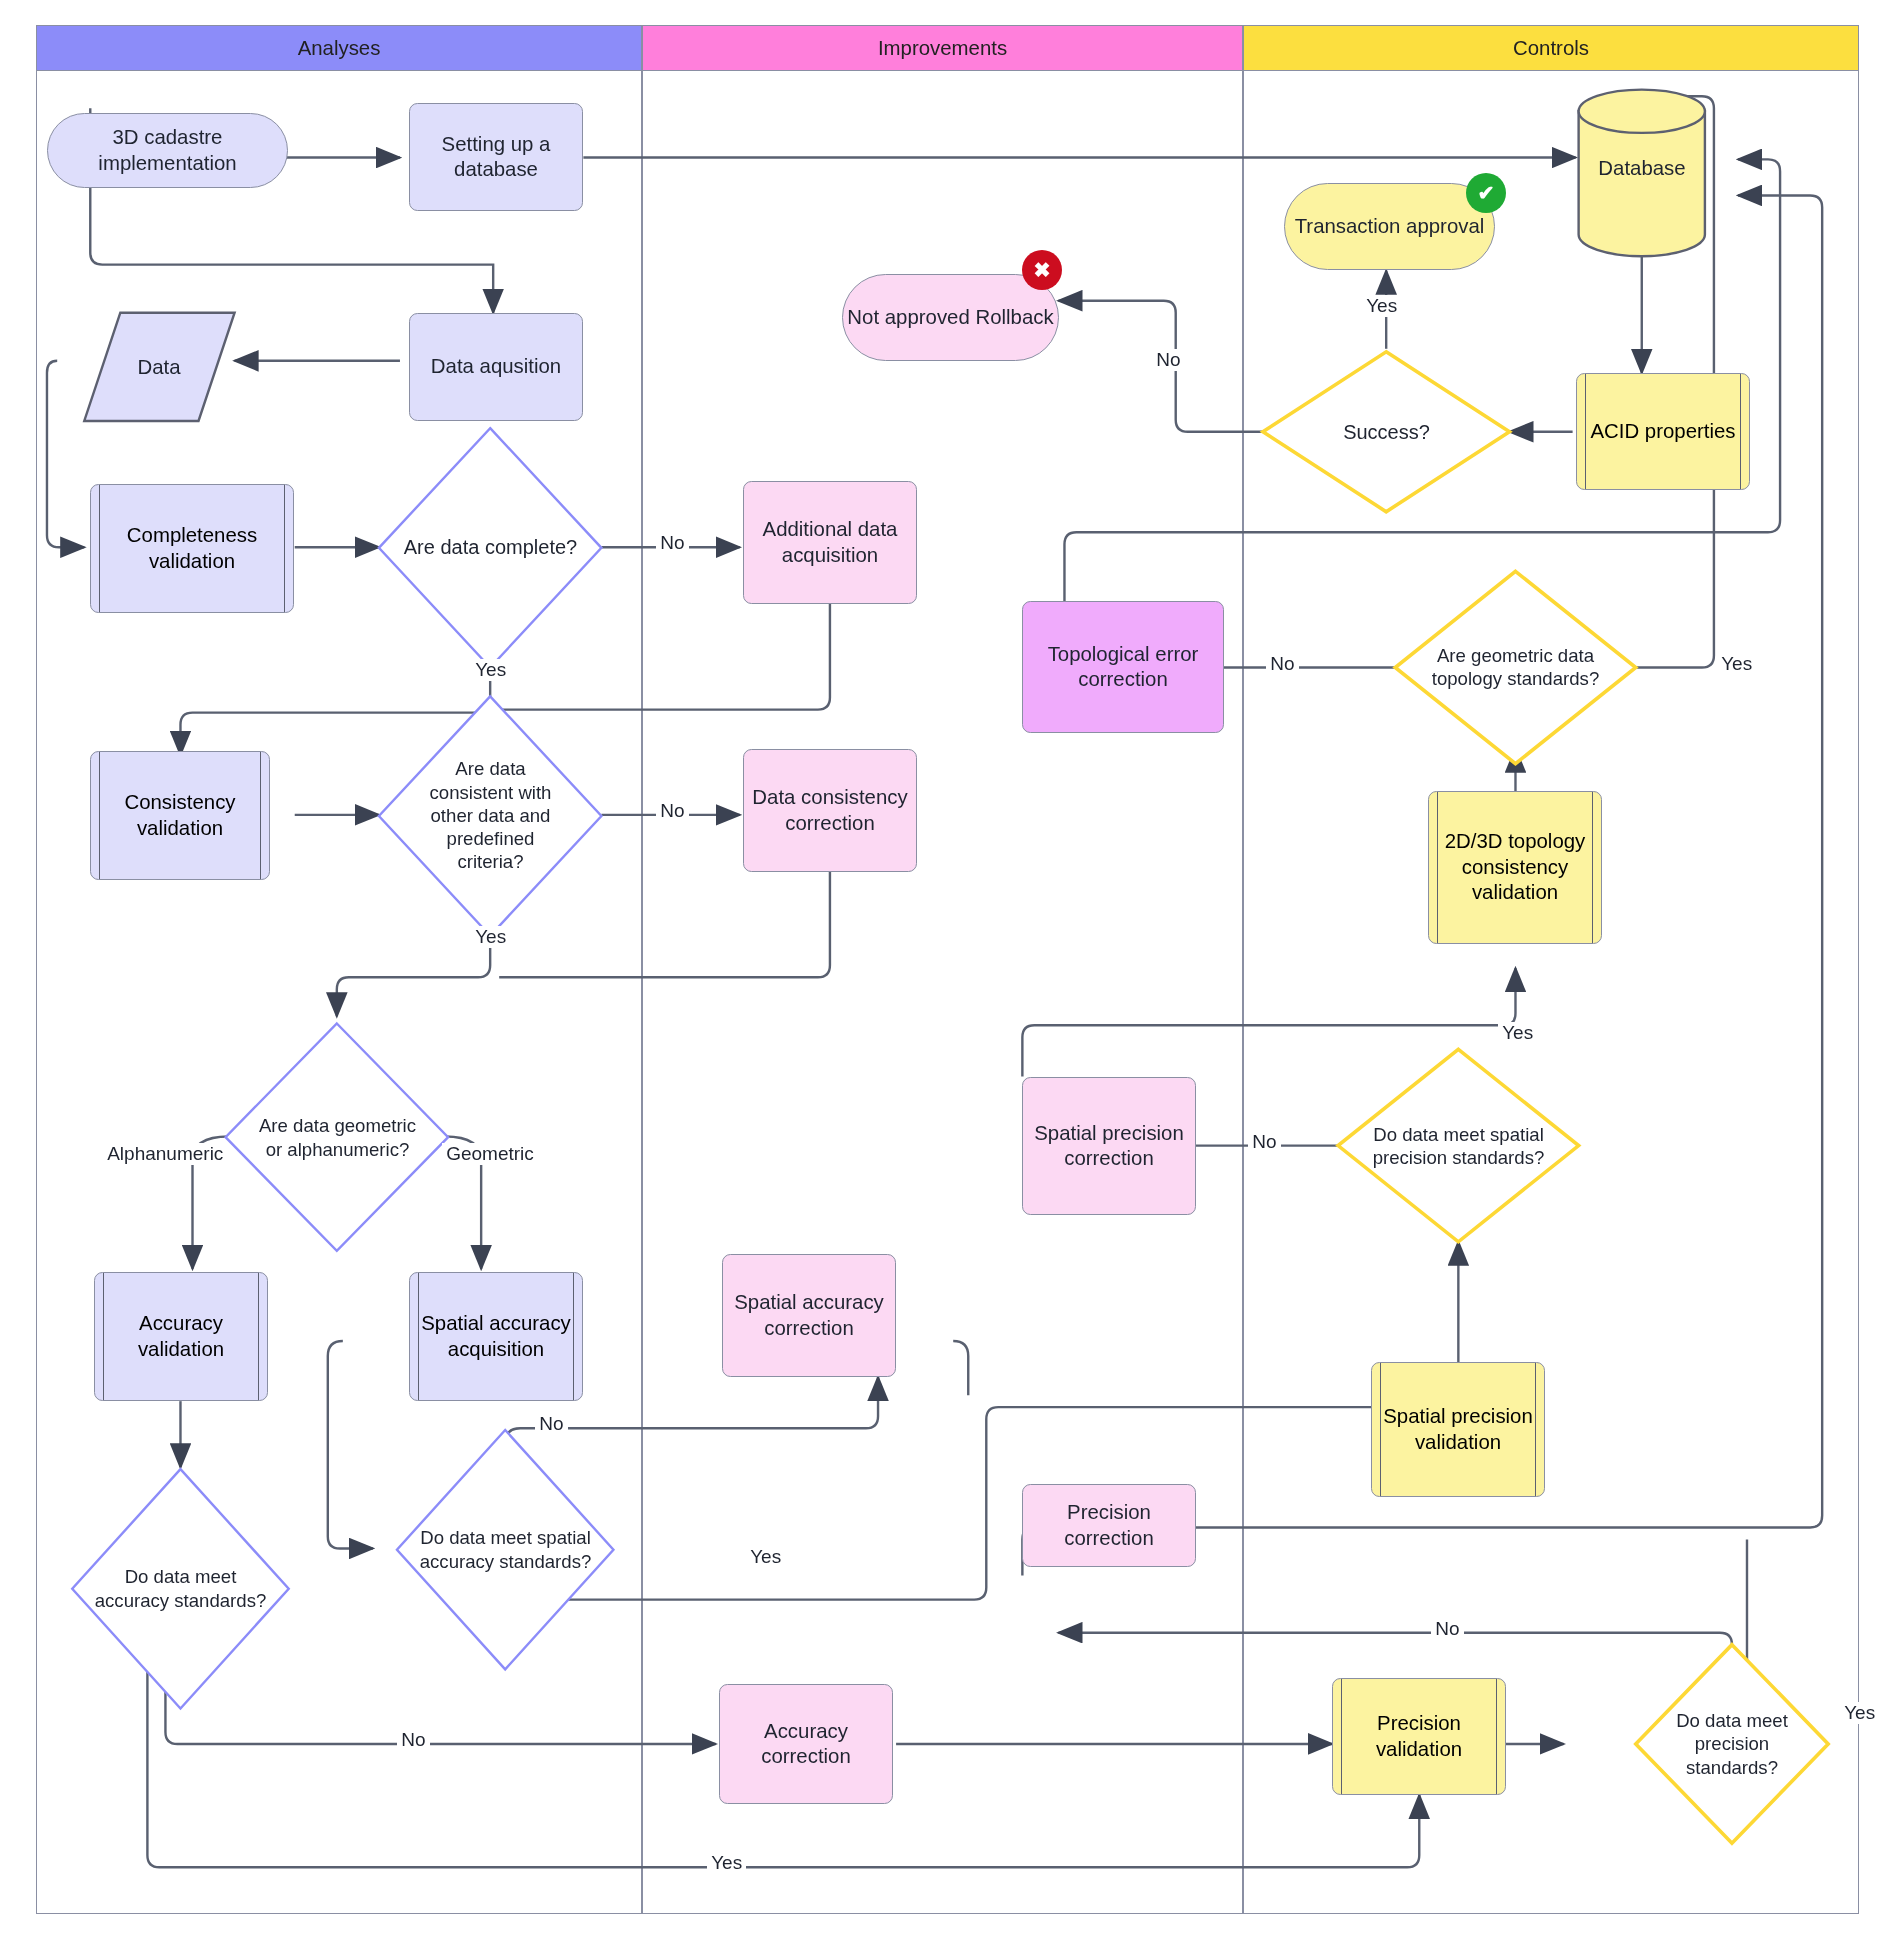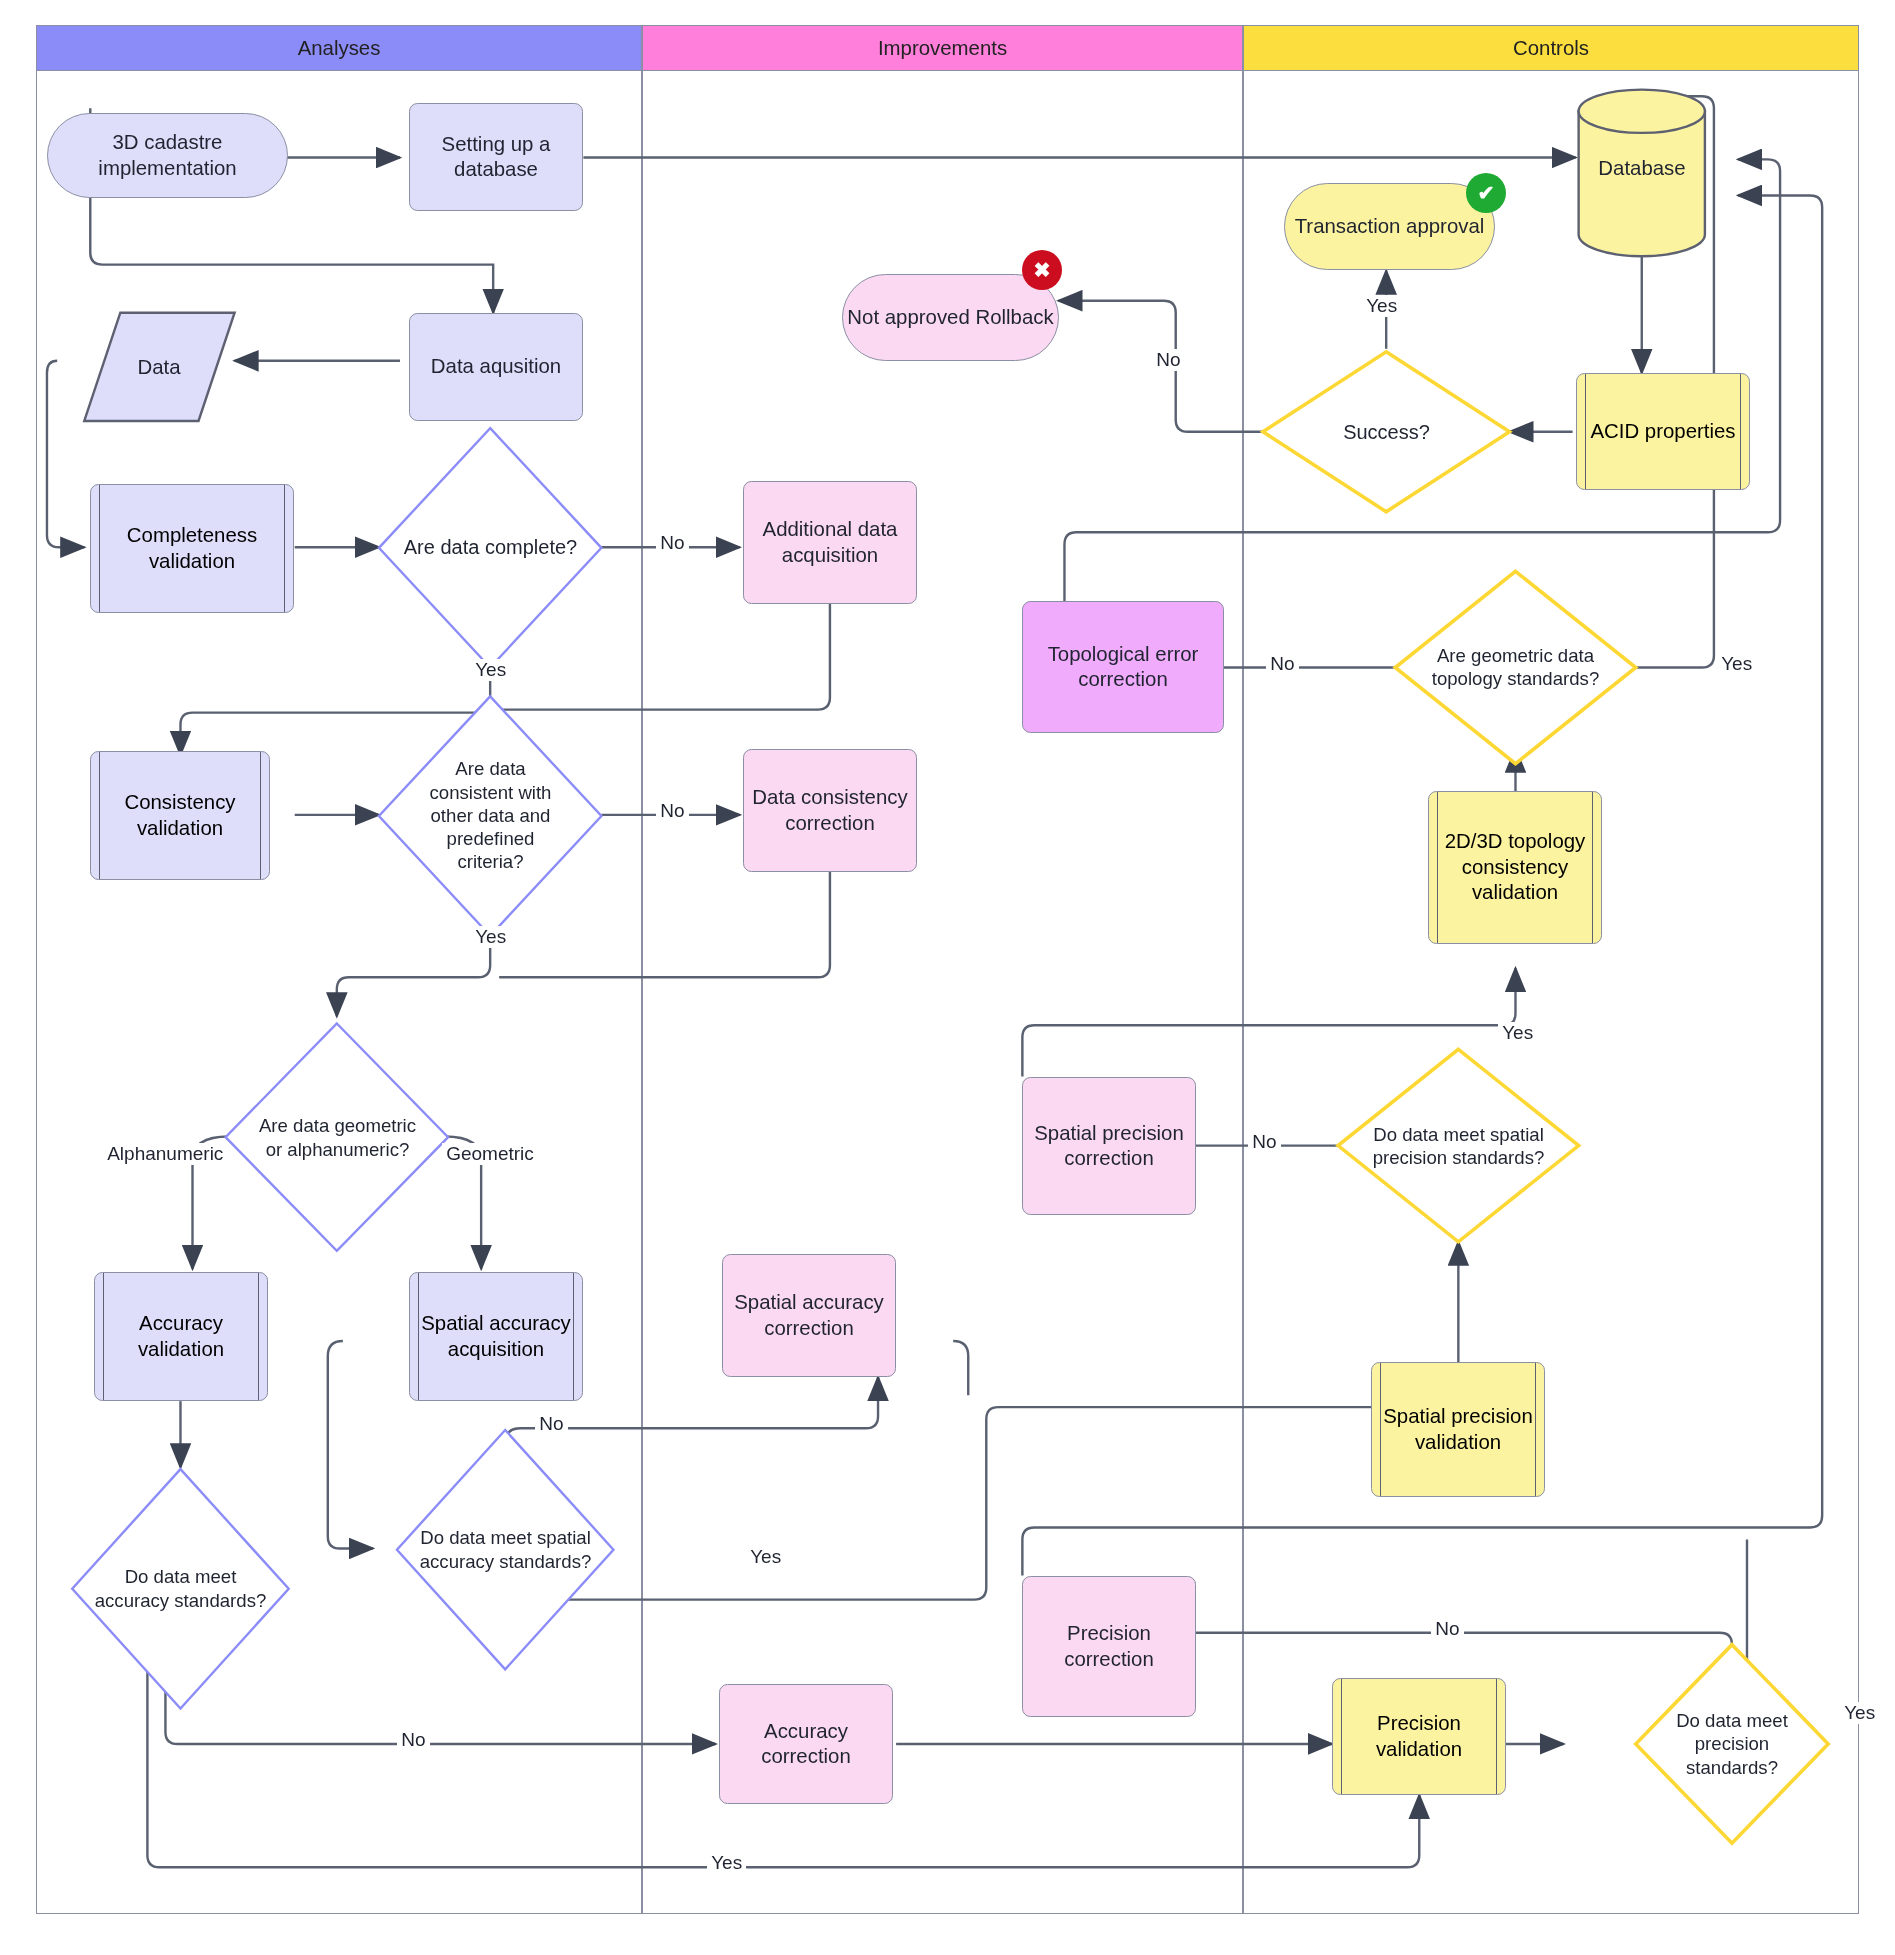--- a/index.html
+++ b/index.html
@@ -169,21 +169,21 @@
     <g>
       <polygon points="200,520 390,520 330,700 140,700" fill="#dedefb" stroke="#5c6070" stroke-width="4"></polygon>
     </g>
 
     <g>
       <path d="M2625,185 L2625,390 A105,36 0 0 0 2835,390 L2835,185 Z" fill="#fcf3a0" stroke="#5c6070" stroke-width="4"></path>
       <ellipse cx="2730" cy="185" rx="105" ry="36" fill="#fcf3a0" stroke="#5c6070" stroke-width="4"></ellipse>
     </g>
   </svg>
 
-  <div class="node rounded-term" style="left:47px;top:113px;width:241px;height:85px;background:#dedefb;">
+  <div class="node rounded-term" style="left:47px;top:113px;width:241px;height:75px;background:#dedefb;">
     <span>3D cadastre implementation</span>
   </div>
 
   <div class="node rect" style="left:409px;top:103px;width:174px;height:108px;background:#dedefb;">
     <span>Setting up a database</span>
   </div>
 
   <div class="db-label" style="left:84px;top:313px;width:150px;height:108px;">
     <span>Data</span>
   </div>
@@ -287,21 +287,21 @@
   </div>
 
   <div class="diamond-wrap" style="left:1338px;top:1050px;width:241px;height:192px;">
     <div class="diamond-label" style="font-size:18.6px;padding:0 28px;">Do data meet spatial precision standards?</div>
   </div>
 
   <div class="subroutine" style="left:1371px;top:1362px;width:174px;height:135px;background:#fcf3a0;">
     <span>Spatial precision validation</span>
   </div>
 
-  <div class="node rect" style="left:1022px;top:1576px;width:174px;height:141px;background:#fcd9f3;">
+  <div class="node rect" style="left:1022px;top:1484px;width:174px;height:83px;background:#fcd9f3;">
     <span>Precision correction</span>
   </div>
 
   <div class="subroutine" style="left:1332px;top:1678px;width:174px;height:117px;background:#fcf3a0;">
     <span>Precision validation</span>
   </div>
 
   <div class="diamond-wrap" style="left:1636px;top:1645px;width:192px;height:198px;">
     <div class="diamond-label" style="font-size:18.6px;padding:0 13.2px;">Do data meet precision standards?</div>
   </div>

